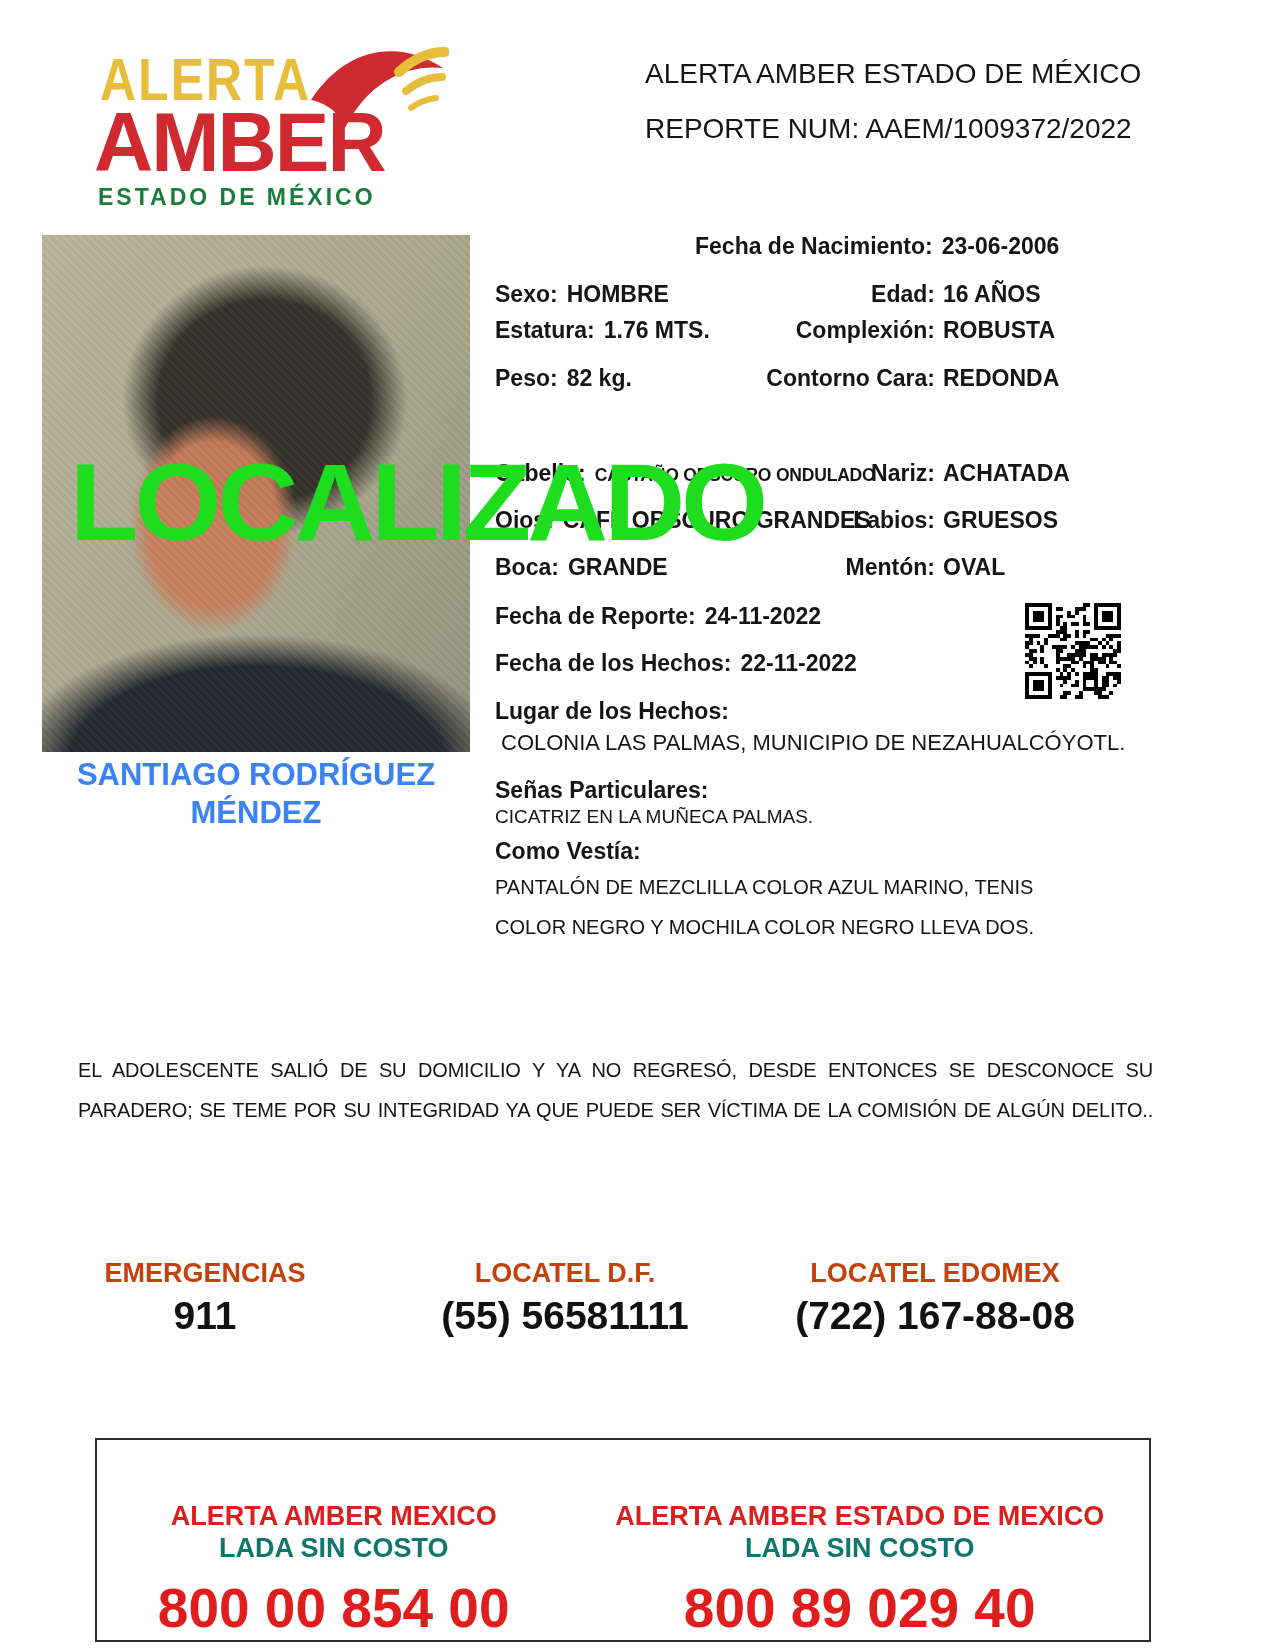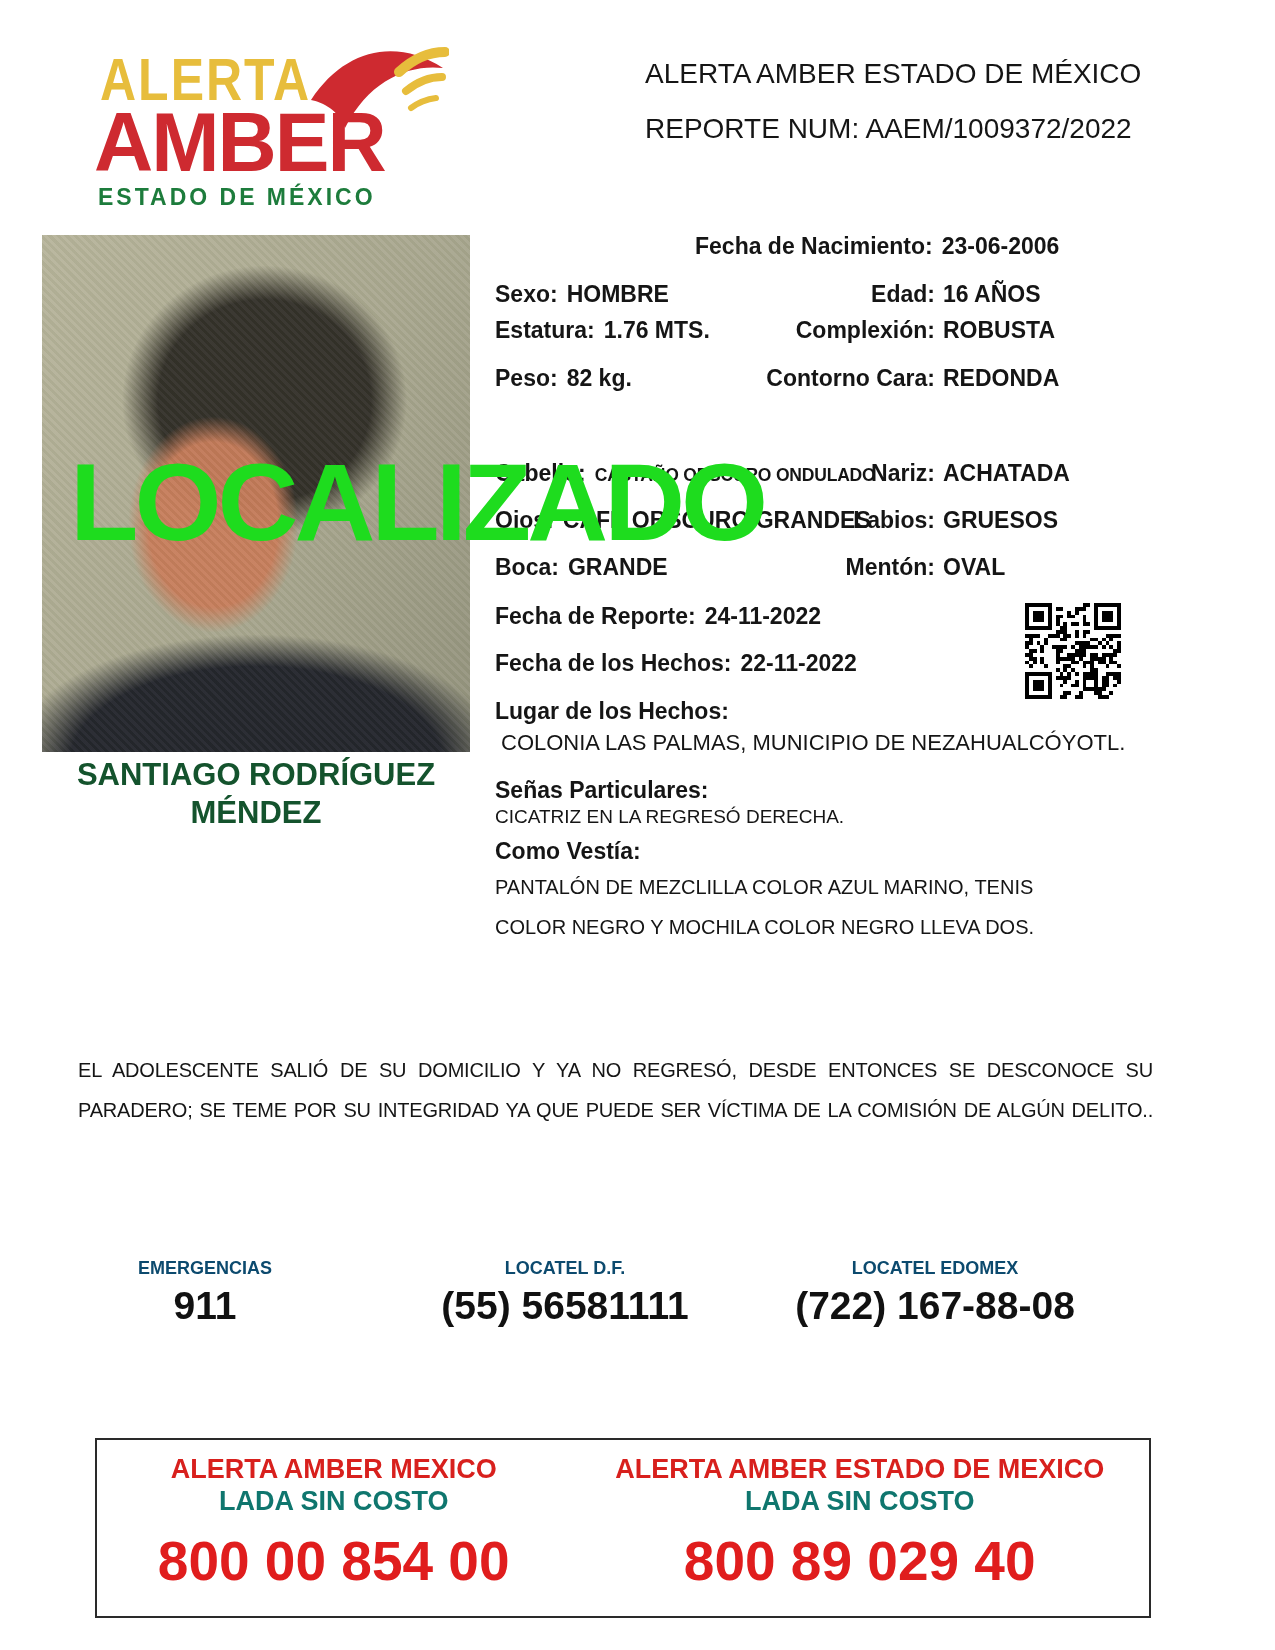--- a/index.html
+++ b/index.html
@@ -29,21 +29,21 @@
       radial-gradient(ellipse 310px 160px at 50% 102%, rgba(29,31,39,0.97) 0 60%, rgba(29,31,39,0) 80%),
       linear-gradient(120deg,#b7b49b,#a9a78f 55%,#93927d);
   }
   .localizado{
     position:absolute;left:70px;top:440px;z-index:6;
     font-size:112px;font-weight:bold;color:#1edc1e;letter-spacing:-4px;white-space:nowrap;
     transform:scaleY(0.97);transform-origin:top left;
   }
   .subject-name{
     position:absolute;left:42px;top:756px;width:428px;text-align:center;
-    font-size:31px;font-weight:bold;color:#14532d;line-height:38px;
+    font-size:31px;font-weight:bold;color:#3b82f6;line-height:38px;
   }
   
   .details{position:absolute;left:495px;top:226px;width:670px;height:720px;}
   .drow{position:absolute;left:0;width:100%;font-size:23px;font-weight:bold;white-space:nowrap;}
   .r-birth{top:7px;left:200px;}
   .r0{top:43px;margin-top:12px;} .r1{top:91px;} .r2{top:139px;} .r3{top:186px;}
   .r4{top:234px;} .r5{top:281px;} .r6{top:328px;}
   .r-repdate{top:377px;} .r-evdate{top:424px;}
   .flabel{font-weight:bold;}
   .fvalue{margin-left:9px;}
@@ -57,26 +57,26 @@
   .qr{position:absolute;left:1025px;top:603px;width:96px;height:96px;}
   
   .hechos{position:absolute;left:78px;top:1041px;width:1075px;}
   .hechos-label{font-size:23px;font-weight:bold;}
   .hechos-text{margin-top:9px;font-size:20px;line-height:40px;letter-spacing:-0.2px;
     text-align:justify;text-align-last:justify;}
   
   .contacts{position:absolute;left:0;top:1258px;width:1275px;height:100px;}
   .contact{position:absolute;text-align:center;}
   .c0{left:55px;width:300px;} .c1{left:395px;width:340px;} .c2{left:755px;width:360px;}
-  .clabel{font-size:18px;font-weight:bold;color:#0c4a6e;}
+  .clabel{font-size:27px;font-weight:bold;color:#c2410c;}
   .cnumber{font-size:39px;font-weight:bold;color:#111111;margin-top:5px;}
   
   .footer-box{
-    position:absolute;left:95px;top:1438px;width:1056px;height:180px;border:2px solid #2a2a2a;
-    display:flex;justify-content:space-around;align-items:flex-start;padding-top:14px;box-sizing:border-box;
+    position:absolute;left:95px;top:1438px;width:1056px;height:204px;border:2px solid #2a2a2a;
+    display:flex;justify-content:space-around;align-items:flex-end;padding-top:14px;box-sizing:border-box;
   }
   .fcol{text-align:center;}
   .fc0{width:44%;} .fc1{width:54%;}
   .ftitle{font-size:27px;font-weight:bold;color:#d8201d;white-space:nowrap;}
   .fsub{font-size:27px;font-weight:bold;color:#0f766e;margin-top:1px;}
   .fnumber{font-size:55px;font-weight:bold;color:#e01d1d;margin-top:12px;white-space:nowrap;}
 </style>
 </head>
 <body>
 
@@ -144,21 +144,21 @@
       <span class="flabel">Fecha de Reporte:</span><span class="fvalue">24-11-2022</span>
     </div>
     <div class="drow r-evdate">
       <span class="flabel">Fecha de los Hechos:</span><span class="fvalue">22-11-2022</span>
     </div>
 
     <div class="sect-label l-lugar">Lugar de los Hechos:</div>
     <div class="v-lugar">COLONIA LAS PALMAS, MUNICIPIO DE NEZAHUALCÓYOTL.</div>
 
     <div class="sect-label l-senas">Señas Particulares:</div>
-    <div class="v-senas">CICATRIZ EN LA REGRESÓ DERECHA.</div>
+    <div class="v-senas">CICATRIZ EN LA MUÑECA PALMAS.</div>
 
     <div class="sect-label l-vestia">Como Vestía:</div>
     <div class="v-vestia">PANTALÓN DE MEZCLILLA COLOR AZUL MARINO, TENIS  COLOR NEGRO Y MOCHILA  COLOR NEGRO LLEVA DOS.</div>
   </div>
 
   <svg id="qr" class="qr" viewBox="0 0 25 25" xmlns="http://www.w3.org/2000/svg" shape-rendering="crispEdges">
       <rect x="0" y="0" width="7" height="1" fill="#000"></rect>
       <rect x="0" y="6" width="7" height="1" fill="#000"></rect>
       <rect x="0" y="1" width="1" height="5" fill="#000"></rect>
       <rect x="6" y="1" width="1" height="5" fill="#000"></rect>

